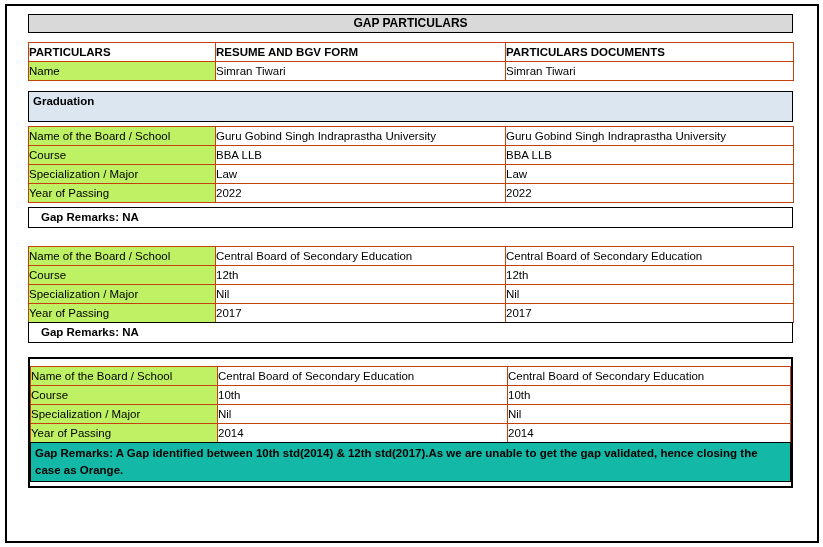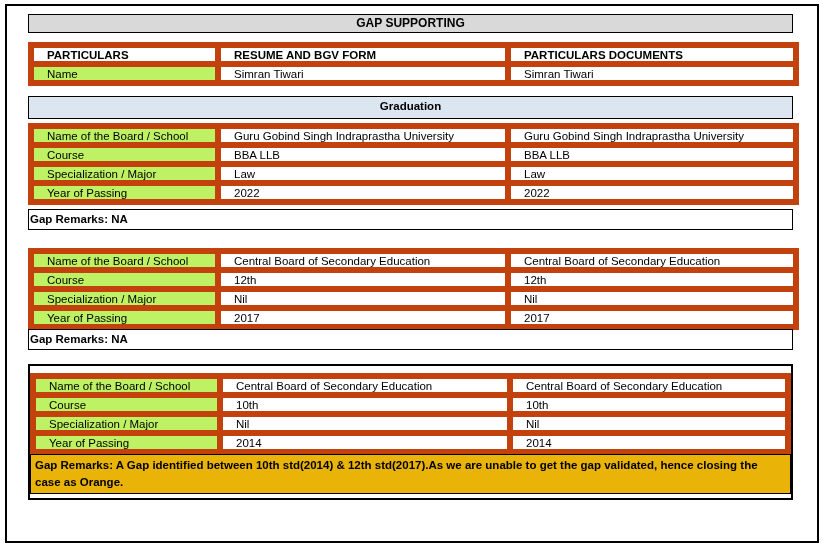--- a/index.html
+++ b/index.html
@@ -30,80 +30,79 @@
     line-height: 17px;
     font-size: 12px;
     margin-bottom: 9px;
   }
   table.tbl {
     border-collapse: collapse;
     table-layout: fixed;
     width: 765px;
   }
   .tbl td {
-    border: 6px solid #c2410c;
+    border: 1px solid #c2410c;
     height: 19px;
-    padding: 0 13px;
+    padding: 0 0;
     overflow: hidden;
     white-space: nowrap;
     vertical-align: middle;
   }
   col.c1 { width: 187px; }
   col.c2 { width: 290px; }
   col.c3 { width: 288px; }
   .bold { font-weight: bold; }
   .lbl { background: #bef264; }
   .section-gap-1 { margin-top: 10px; }
   .section-gap-2 { margin-top: 14px; }
   .section-bar {
     border: 1px solid #000;
     background: #dce6f1;
     font-weight: bold;
-    height: 23px;
+    height: 31px;
     line-height: 18px;
     padding: 0 4px;
     width: 765px;
-    text-align: center;
   }
   .gap4 { height: 4px; }
   .remarks-bar {
     border: 1px solid #000;
     font-weight: bold;
     min-height: 21px;
     line-height: 19px;
-    padding: 0 1px;
+    padding: 0 12px;
     width: 765px;
     background: #ffffff;
   }
   .remarks-bar.gap-above { margin-top: 4px; }
   .remarks-bar.attached { margin-top: -1px; }
   .tenth-box {
     margin-top: 14px;
     border: 2px solid #000;
     width: 765px;
     padding: 3px 0 4px 0;
   }
   .tenth-box .section-bar { width: 100%; }
   .tenth-box table.tbl { width: 100%; }
   .tenth-box col.c3 { width: auto; }
   .tenth-box .remarks-bar {
     width: 100%;
-    background: #eab308;
+    background: #14b8a6;
     white-space: normal;
     min-height: 37px;
     line-height: 17px;
     padding: 2px 4px;
   }
 </style>
 </head>
 <body>
 
 <div class="page">
 
-  <div class="title-bar">GAP SUPPORTING</div>
+  <div class="title-bar">GAP PARTICULARS</div>
 
   <table class="tbl">
     <colgroup>
         <col class="c1">
         <col class="c2">
         <col class="c3">
       </colgroup>
     <tbody>
       <tr>
         <td class="bold">PARTICULARS</td>

